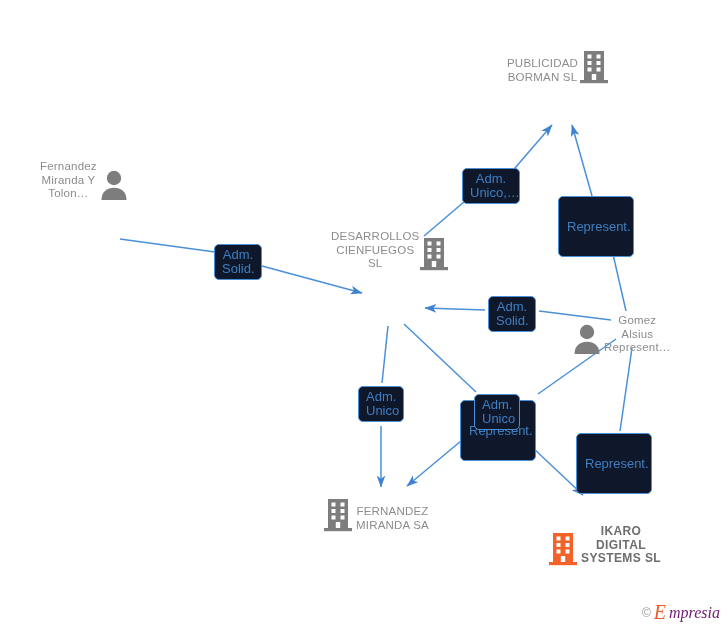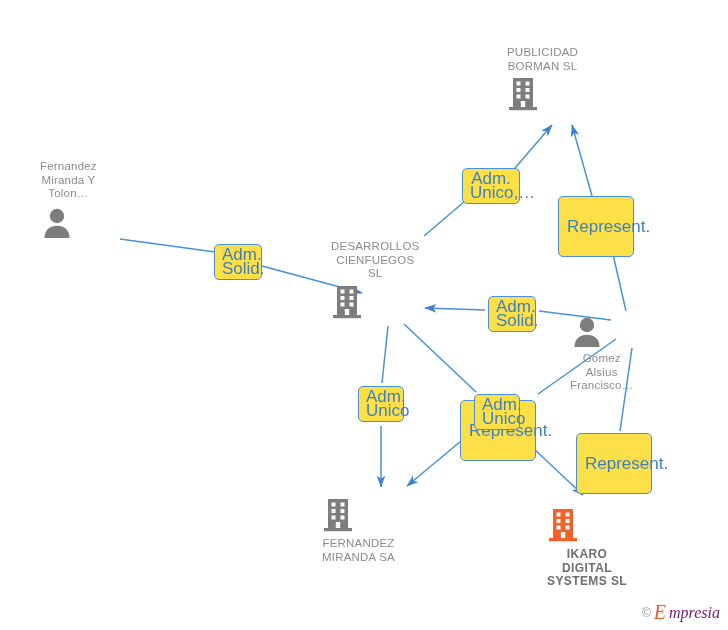--- a/index.html
+++ b/index.html
@@ -6,35 +6,35 @@
   body{
     width:728px;height:630px;
     background:#ffffff;
     font-family:"Liberation Sans", sans-serif;
     overflow:hidden;
     position:relative;
   }
   #canvas{position:absolute;left:0;top:0;width:728px;height:630px;}
   svg.edges{position:absolute;left:0;top:0;width:728px;height:630px;pointer-events:none;}
 
-  .node{position:absolute;display:flex;flex-direction:column;align-items:flex-start;width:120px;}
+  .node{position:absolute;display:flex;flex-direction:row;align-items:flex-end;width:120px;}
   .node .label{
     font-size:11.5px;line-height:13.5px;color:#8c8c8c;text-align:center;
     letter-spacing:.2px;white-space:pre-line;
   }
   .node.company-active .label{color:#6e6e6e;font-weight:bold;font-size:12px;letter-spacing:.4px;}
   .icon-wrap{width:34px;height:38px;display:flex;align-items:flex-end;justify-content:center;}
 
   .lbl{
     position:absolute;
-    background:#fde047;
+    background:#0f172a;
     border:1.3px solid #4a90d9;
     border-radius:5px;
     color:#3f7fc1;
-    font-size:17px;
+    font-size:13px;
     line-height:14px;
     text-align:center;
     padding:3px 7px;
     white-space:pre-line;
     box-sizing:border-box;
   }
   .lbl.one-line{padding:22px 8px;line-height:15px;}
 
   #watermark{
     position:absolute;right:8px;bottom:6px;
@@ -111,21 +111,21 @@
 Miranda Y
 Tolon…</div>
     <div class="icon-wrap">
       <svg width="30" height="32" viewBox="0 0 30 32" aria-hidden="true">
         <circle cx="15" cy="9" r="7.2" fill="#7d7d7d"></circle>
         <path d="M2.5,31 C2.5,22.5 8,18.7 15,18.7 C22,18.7 27.5,22.5 27.5,31 Z" fill="#7d7d7d"></path>
       </svg>
     </div>
   </div>
 
-  <div class="node" style="left:331px;top:240px;">
+  <div class="node" style="left:331px;top:230px;">
     <div class="label">DESARROLLOS
 CIENFUEGOS
 SL</div>
     <div class="icon-wrap">
       <svg width="30" height="34" viewBox="0 0 30 34" aria-hidden="true">
         <rect x="4" y="1" width="20" height="29" fill="#7d7d7d"></rect>
         <rect x="0" y="30" width="28" height="3.2" fill="#7d7d7d"></rect>
         <g fill="#ffffff">
           <rect x="7.5" y="4.5" width="4" height="4"></rect>
             <rect x="16.5" y="4.5" width="4" height="4"></rect>
@@ -141,21 +141,21 @@
 
   <div class="node" style="left:570px;top:310px;">
     <div class="icon-wrap">
       <svg width="30" height="32" viewBox="0 0 30 32" aria-hidden="true">
         <circle cx="15" cy="9" r="7.2" fill="#7d7d7d"></circle>
         <path d="M2.5,31 C2.5,22.5 8,18.7 15,18.7 C22,18.7 27.5,22.5 27.5,31 Z" fill="#7d7d7d"></path>
       </svg>
     </div>
     <div class="label" style="margin-top:4px;">Gomez
 Alsius
-Francisco…</div>
+Represent…</div>
   </div>
 
   <div class="node" style="left:322px;top:494px;">
     <div class="icon-wrap">
       <svg width="30" height="34" viewBox="0 0 30 34" aria-hidden="true">
         <rect x="4" y="1" width="20" height="29" fill="#7d7d7d"></rect>
         <rect x="0" y="30" width="28" height="3.2" fill="#7d7d7d"></rect>
         <g fill="#ffffff">
           <rect x="7.5" y="4.5" width="4" height="4"></rect>
             <rect x="16.5" y="4.5" width="4" height="4"></rect>
@@ -180,21 +180,21 @@
           <rect x="7.5" y="4.5" width="4" height="4"></rect>
             <rect x="16.5" y="4.5" width="4" height="4"></rect>
           <rect x="7.5" y="11" width="4" height="4"></rect>
             <rect x="16.5" y="11" width="4" height="4"></rect>
           <rect x="7.5" y="17.5" width="4" height="4"></rect>
             <rect x="16.5" y="17.5" width="4" height="4"></rect>
           <rect x="11.8" y="24" width="4.4" height="6"></rect>
         </g>
       </svg>
     </div>
-    <div class="label" style="margin-top:6px;">IKARO
+    <div class="label" style="margin-top:21px;">IKARO
 DIGITAL
 SYSTEMS  SL</div>
   </div>
 
   <div class="lbl" style="left:462px;top:168px;width:58px;">Adm.
 Unico,…</div>
 
   <div class="lbl one-line" style="left:558px;top:196px;width:76px;">Represent.</div>
 
   <div class="lbl" style="left:214px;top:244px;width:48px;">Adm.

